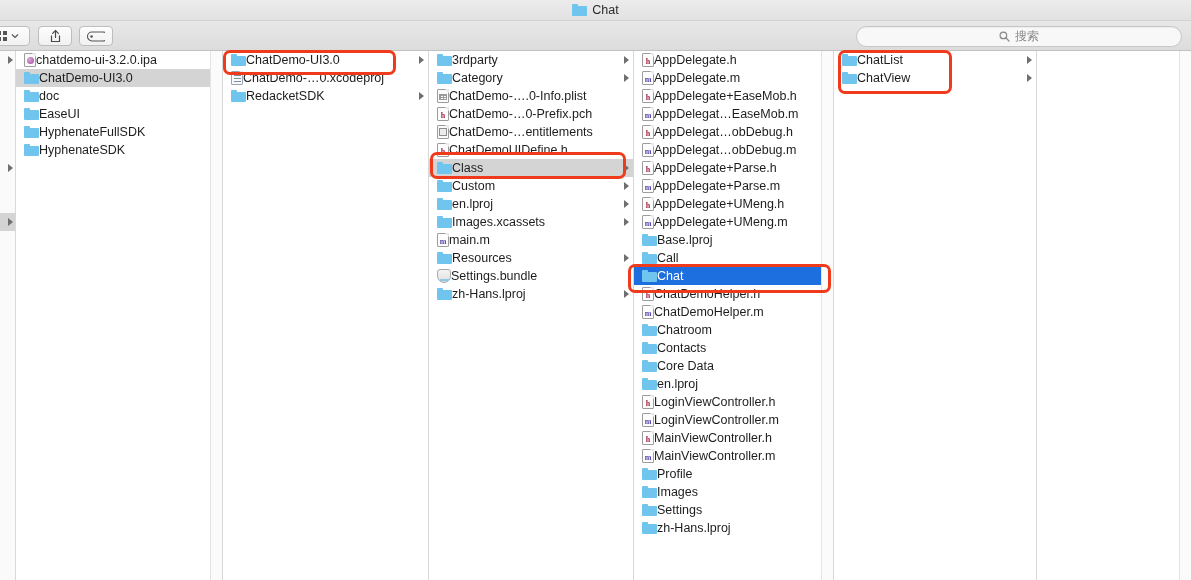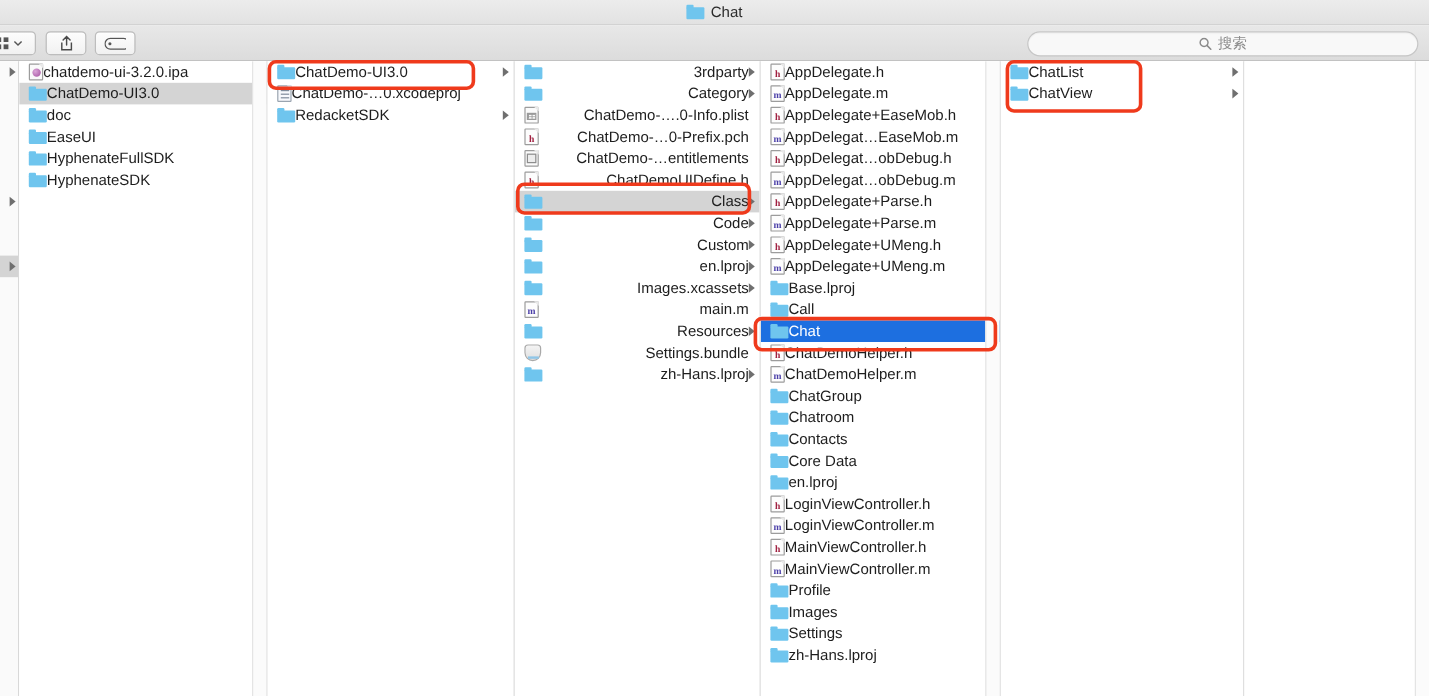--- a/index.html
+++ b/index.html
@@ -170,21 +170,21 @@
   }
   .ic-bundle .strip {
     position: absolute; left: 2px; bottom: 1px; width: 9px; height: 2px;
     background: #8fc6e8;
   }
 
   
   #col0 { width: 16px; }
   #col1 { width: 207px; }
   #col2 { width: 206px; }
-  #col3 { width: 205px; text-align: right; }
+  #col3 { width: 205px; }
   #col4 { width: 200px; }
   #col5 { width: 203px; }
   #col6 { width: 154px; border-right: none; }
 
   .partial-rows { padding-top: 0; }
   .partial-row { height: 18px; display: flex; align-items: center; justify-content: flex-end; padding-right: 2px; }
   .partial-row .disc { margin-left: 0; }
   .partial-row.sel-gray { background: #d4d4d4; }
 
   
@@ -412,28 +412,20 @@
             <span class="body"></span>
           </span>
           <span class="row-label">Class</span>
           <span class="disc"></span>
         </div>
         <div class="row">
           <span class="icon ic-folder">
             <span class="tab"></span>
             <span class="body"></span>
           </span>
-          <span class="row-label">Code</span>
-          <span class="disc"></span>
-        </div>
-        <div class="row">
-          <span class="icon ic-folder">
-            <span class="tab"></span>
-            <span class="body"></span>
-          </span>
           <span class="row-label">Custom</span>
           <span class="disc"></span>
         </div>
         <div class="row">
           <span class="icon ic-folder">
             <span class="tab"></span>
             <span class="body"></span>
           </span>
           <span class="row-label">en.lproj</span>
           <span class="disc"></span>
@@ -578,28 +570,20 @@
           </span>
           <span class="row-label">ChatDemoHelper.h</span>
           <span class="disc hidden"></span>
         </div>
         <div class="row">
           <span class="icon ic-file m">
             <span class="glyph">m</span>
           </span>
           <span class="row-label">ChatDemoHelper.m</span>
           <span class="disc hidden"></span>
-        </div>
-        <div class="row">
-          <span class="icon ic-folder">
-            <span class="tab"></span>
-            <span class="body"></span>
-          </span>
-          <span class="row-label">ChatGroup</span>
-          <span class="disc"></span>
         </div>
         <div class="row">
           <span class="icon ic-folder">
             <span class="tab"></span>
             <span class="body"></span>
           </span>
           <span class="row-label">Chatroom</span>
           <span class="disc"></span>
         </div>
         <div class="row">

